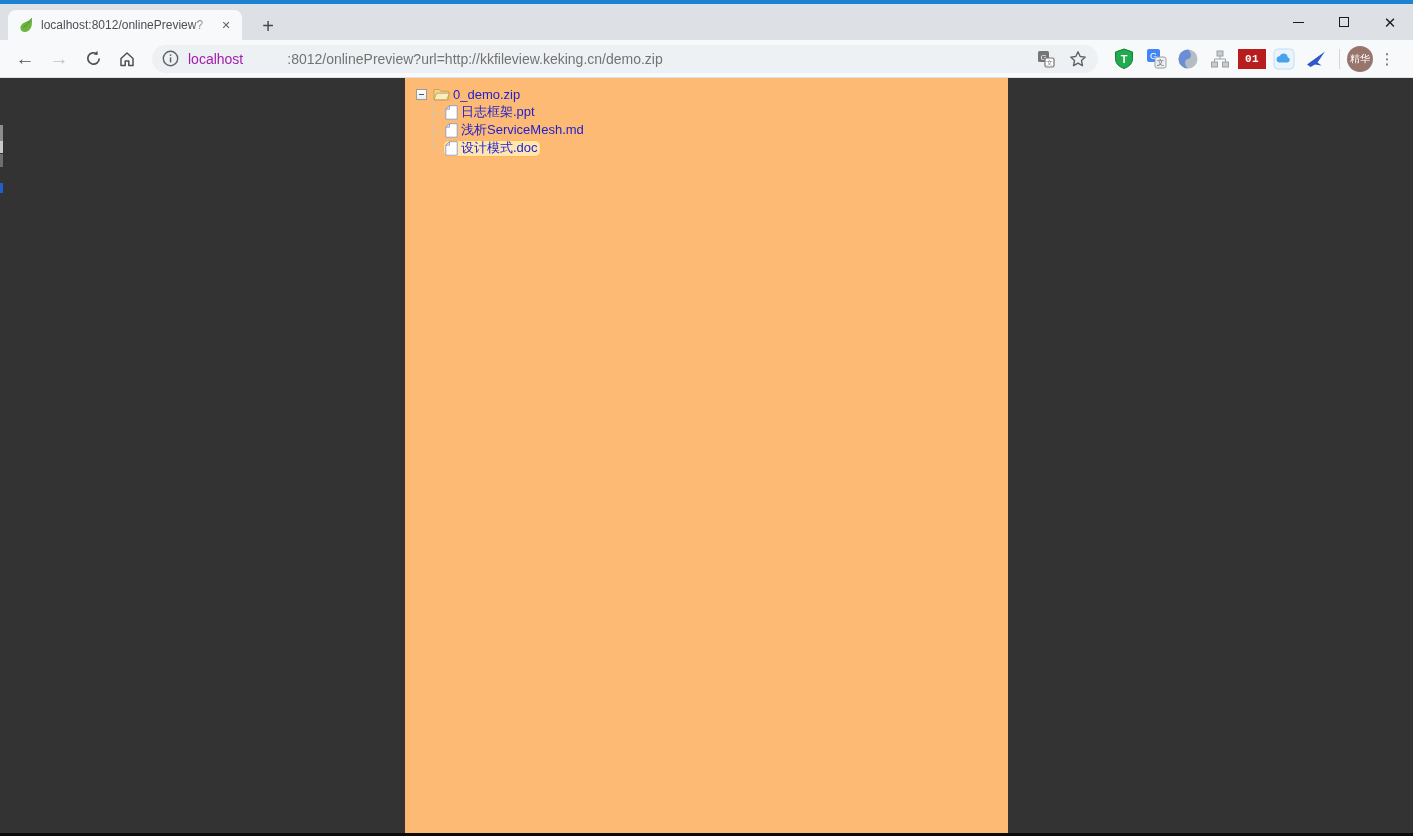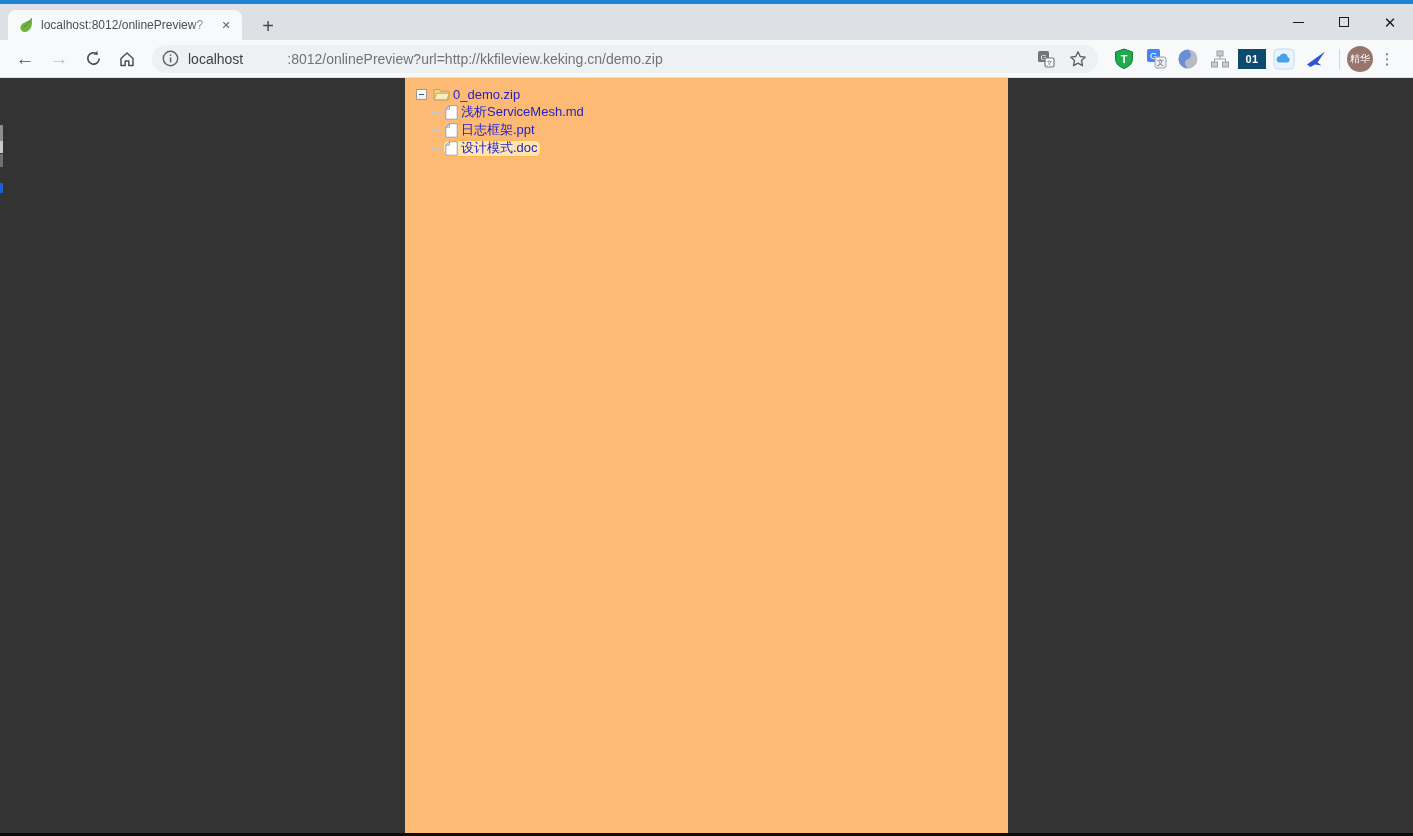--- a/index.html
+++ b/index.html
@@ -26,27 +26,27 @@
 
   
   .toolbar { position:absolute; left:0; top:40px; width:100%; height:38px; background:#f8f9fa; border-bottom:1px solid #dfe1e5; display:flex; align-items:center; padding:0 8px; }
   .nav-btn { width:30px; height:30px; display:flex; align-items:center; justify-content:center; margin:0 2px; color:#4c5055; font-size:19px; }
   .nav-btn.disabled { color:#bdc1c6; }
   .nav-btn svg { display:block; }
 
   .omnibox { flex:0 0 auto; width:946px; height:28px; margin-left:8px; background:#eef1f3; border-radius:14px; display:flex; align-items:center; padding:0 10px 0 10px; }
   .info-icon { width:17px; height:17px; margin-right:9px; flex:0 0 auto; }
   .url { flex:1; font-size:14px; white-space:nowrap; overflow:hidden; }
-  .url .host { color:#404040;text-align:center; }
+  .url .host { color:#a21caf;text-align:center; }
   .url .rest { color:#737373;padding-left:44px; }
   .omni-ico { width:20px; height:20px; margin-left:12px; flex:0 0 auto; display:flex; align-items:center; justify-content:center; }
 
   .ext-row { display:flex; align-items:center; margin-left:10px; }
   .ext { width:28px; height:28px; margin:0 2px; display:flex; align-items:center; justify-content:center; }
-  .ext-01 { width:36px; height:20px; background:#0c4a6e; color:#fff; font-size:11px; font-weight:bold; display:flex; align-items:center; justify-content:center; letter-spacing:0.5px; }
+  .ext-01 { width:36px; height:20px; background:#b91c1c; color:#fff; font-size:11px; font-weight:bold; display:flex; align-items:center; justify-content:center; letter-spacing:0.5px;font-family:Liberation Mono, monospace; }
   .sep { width:1px; height:20px; background:#d4d6d9; margin:0 7px; }
   .avatar { width:26px; height:26px; border-radius:50%; background:#97756c; color:#fff; font-size:10px; display:flex; align-items:center; justify-content:center; letter-spacing:0px; }
   .kebab { width:24px; height:28px; display:flex; align-items:center; justify-content:center; color:#5f6368; font-size:15px; letter-spacing:0; margin-left:2px; }
 
   
   .content { position:absolute; left:0; top:78px; width:100%; height:755px; background:#333333; }
   .panel { position:absolute; left:405px; top:0; width:603px; height:755px; background:#fdba74; padding:7px 0 0 11px; }
 
   .tree { font-size:13px; color:#2222cc; }
   .node { display:flex; align-items:center; height:18px; white-space:nowrap; }
@@ -209,33 +209,33 @@
 
 
           <div class="node child">
             <a class="node-a">
               <span class="ico">
                 <svg width="13" height="15" viewBox="0 0 13 15">
                   <path d="M4.5 0.7 H12.2 V14.2 H0.8 V4.2 Z" fill="#ffffff" stroke="#8e9bbd" stroke-width="0.9"></path>
                   <path d="M4.5 0.7 V4.2 H0.8 Z" fill="#e9edf6" stroke="#8e9bbd" stroke-width="0.9"></path>
                 </svg>
               </span>
-              <span>浅析ServiceMesh.md</span>
+              <span>日志框架.ppt</span>
             </a>
           </div>
 
           <div class="node child">
             <a class="node-a">
               <span class="ico">
                 <svg width="13" height="15" viewBox="0 0 13 15">
                   <path d="M4.5 0.7 H12.2 V14.2 H0.8 V4.2 Z" fill="#ffffff" stroke="#8e9bbd" stroke-width="0.9"></path>
                   <path d="M4.5 0.7 V4.2 H0.8 Z" fill="#e9edf6" stroke="#8e9bbd" stroke-width="0.9"></path>
                 </svg>
               </span>
-              <span>日志框架.ppt</span>
+              <span>浅析ServiceMesh.md</span>
             </a>
           </div>
 
           <div class="node child">
             <a class="node-a selected">
               <span class="ico">
                 <svg width="13" height="15" viewBox="0 0 13 15">
                   <path d="M4.5 0.7 H12.2 V14.2 H0.8 V4.2 Z" fill="#ffffff" stroke="#8e9bbd" stroke-width="0.9"></path>
                   <path d="M4.5 0.7 V4.2 H0.8 Z" fill="#e9edf6" stroke="#8e9bbd" stroke-width="0.9"></path>
                 </svg>

